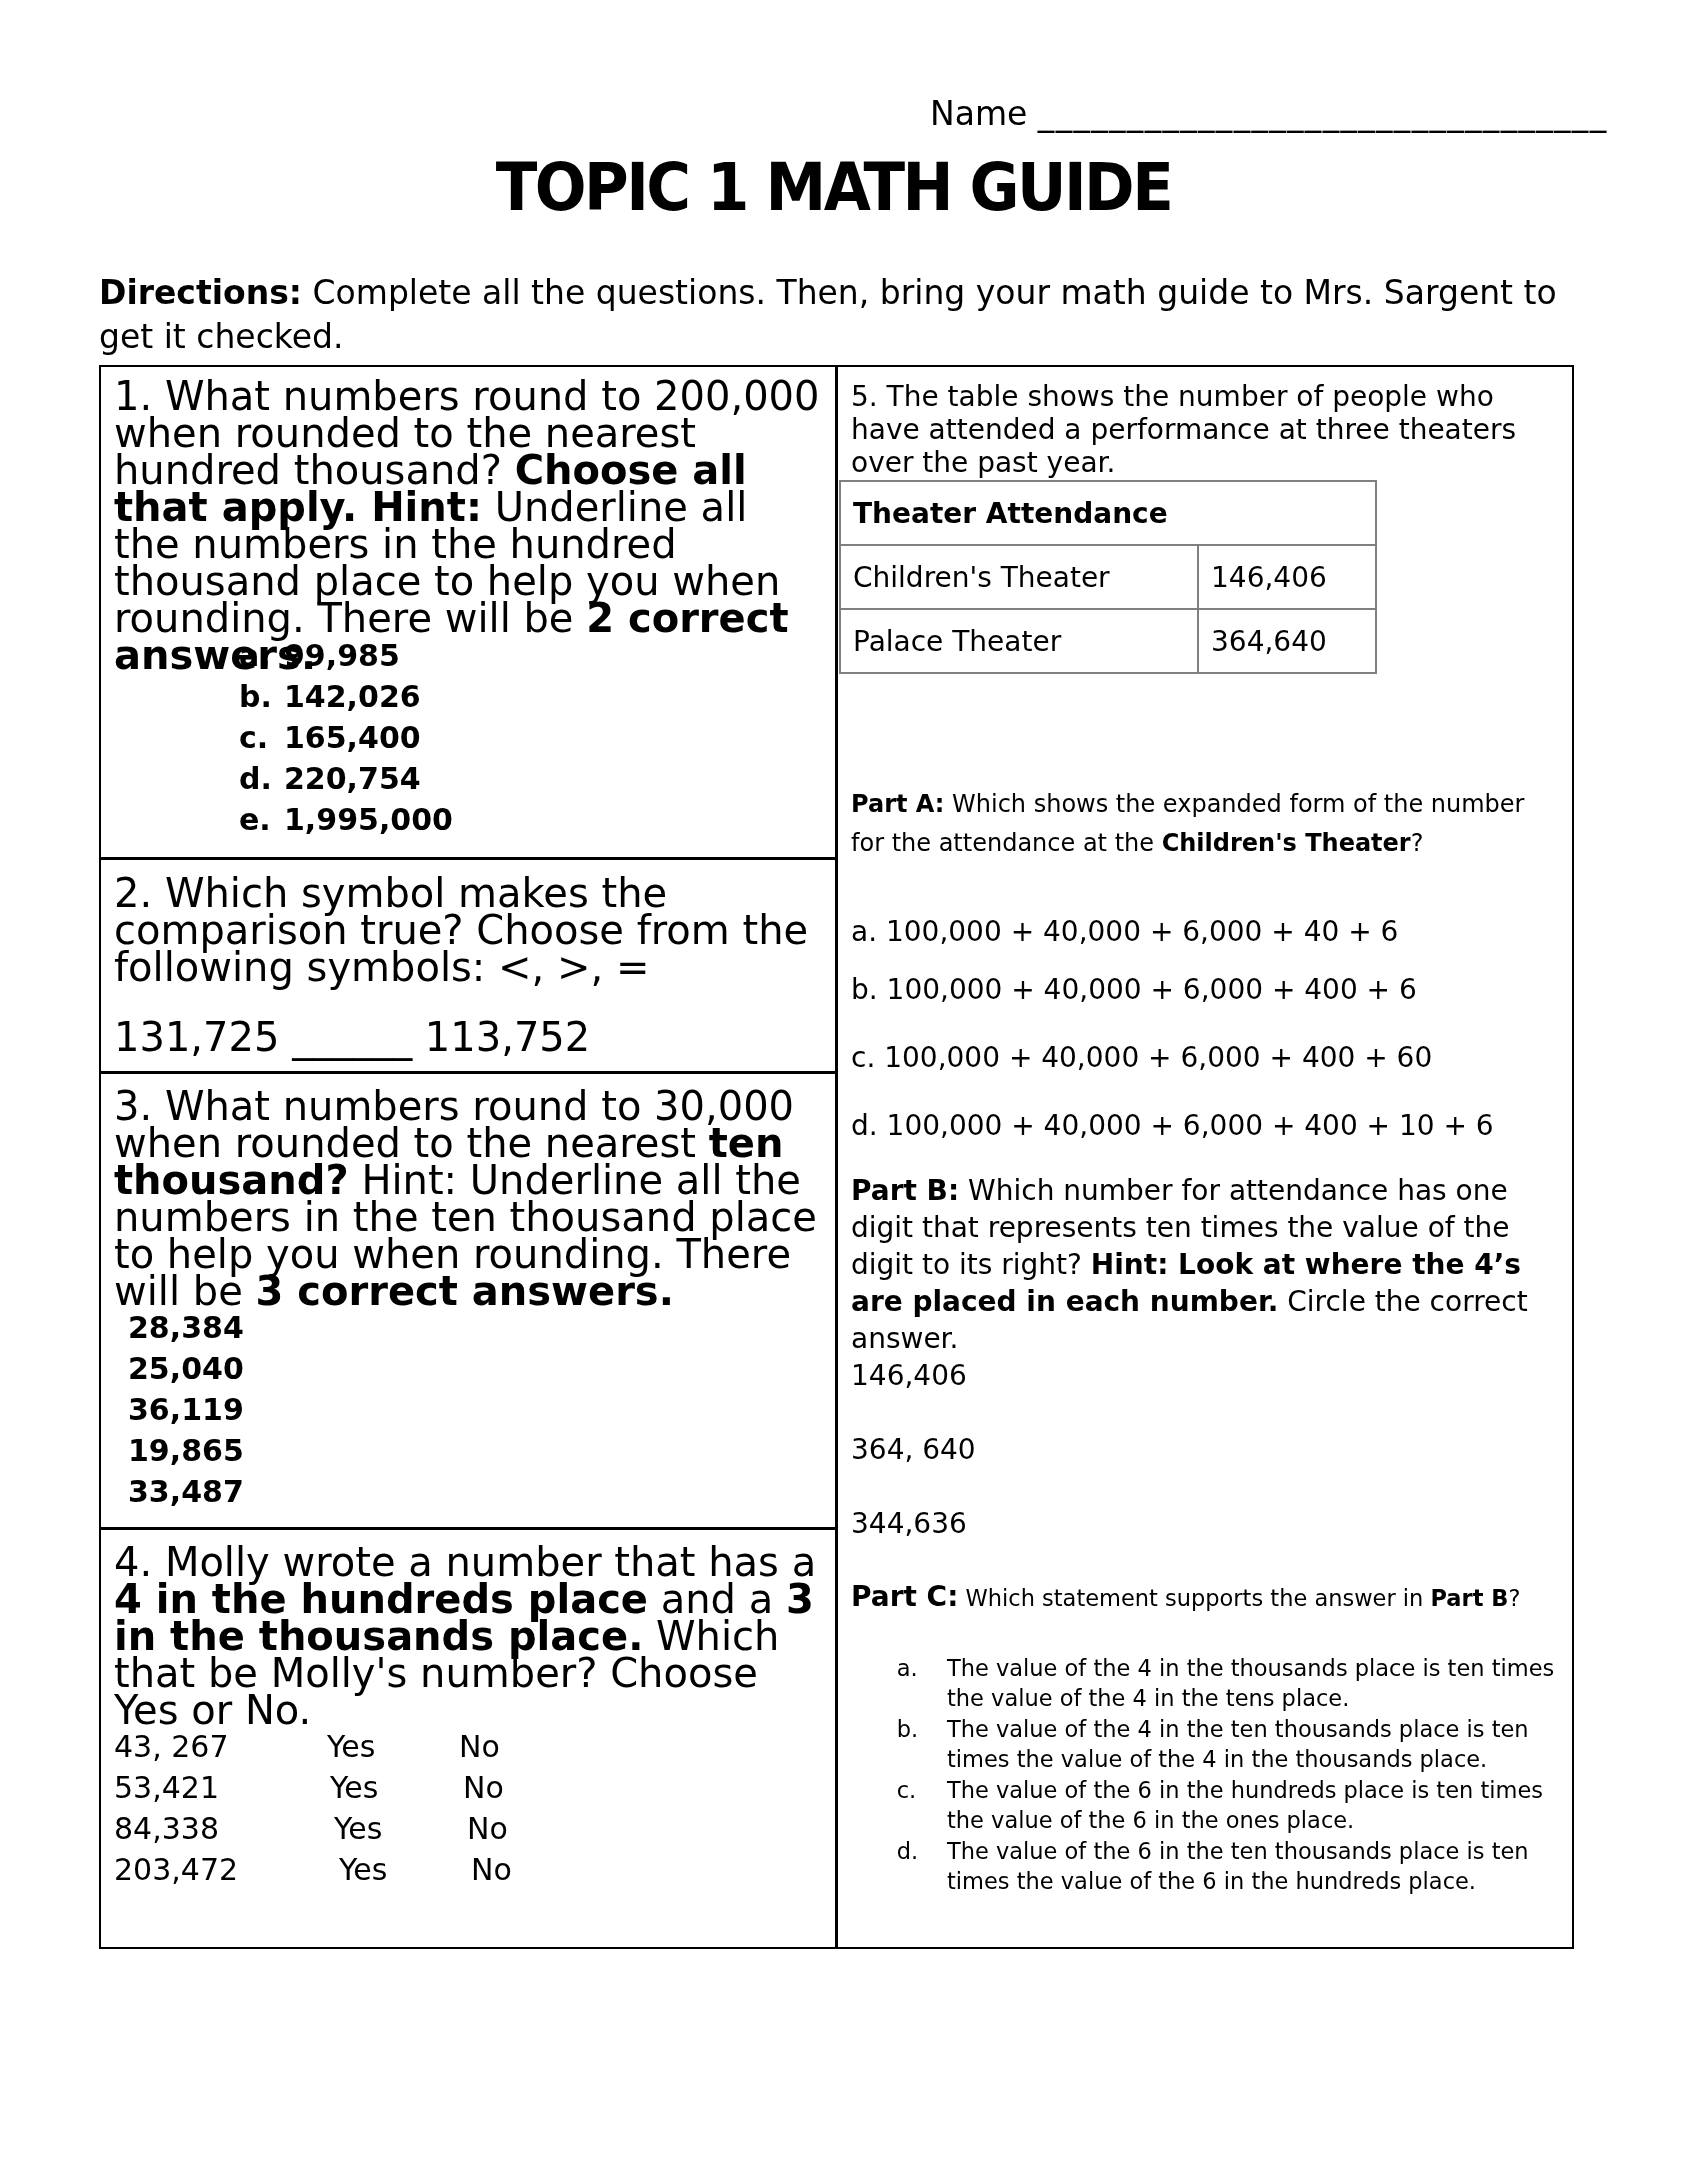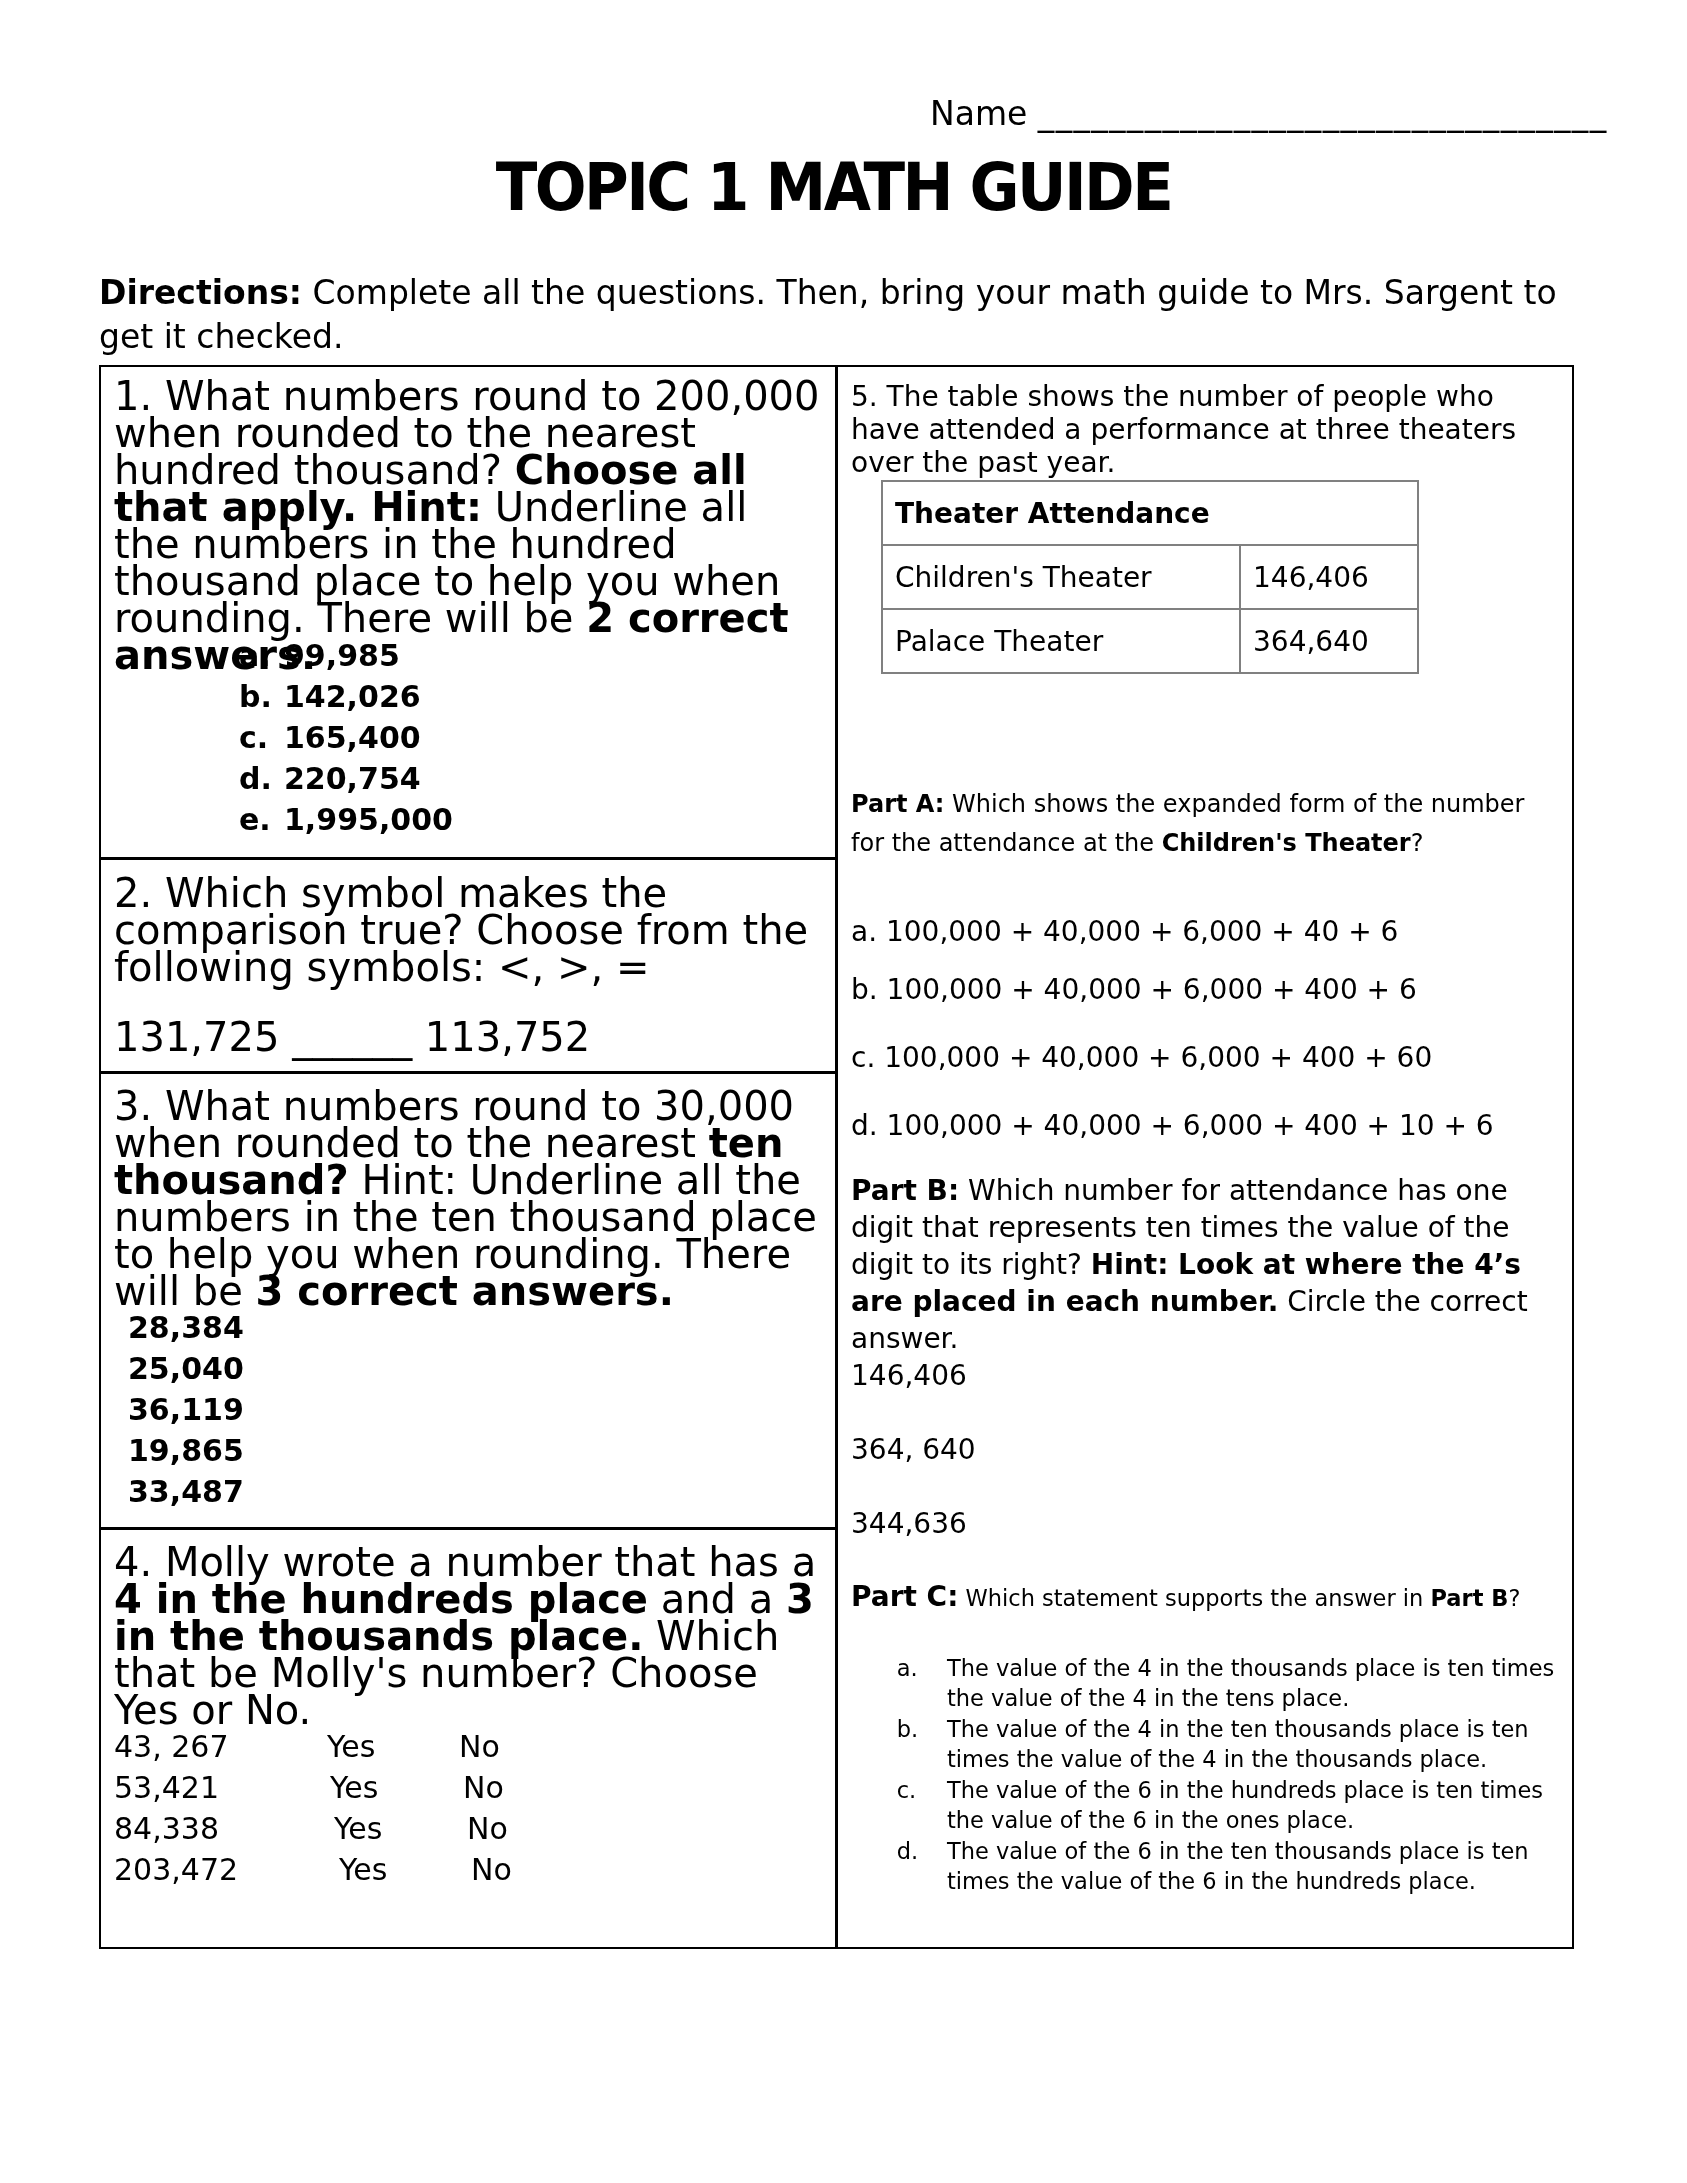--- a/index.html
+++ b/index.html
@@ -17,21 +17,21 @@
   .hdiv { left: 99px; width: 737px; height: 2.6px; background: #000; }
   .q { font-size: 40px; line-height: 37px; }
   .q b { font-weight: bold; }
   .cell { left: 114px; width: 708px; }
   .rcell { left: 851px; width: 708px; }
   .opt-list { left: 239px; font-size: 30px; line-height: 41px; font-weight: bold; }
   .opt-list .ol { display: inline-block; width: 45px; }
   .nums { left: 128px; font-size: 30px; line-height: 41px; font-weight: bold; text-align: right; }
   .yn-row { left: 114px; font-size: 30px; height: 41px; width: 529px; }
   .yn-row span { position: absolute; top: 0; text-align: right; }
-  .theater { left: 881px; top: 480px; width: 538px; border-collapse: collapse; }
+  .theater { left: 839px; top: 480px; width: 538px; border-collapse: collapse; }
   .theater td { border: 2.6px solid #808080; height: 62px; font-size: 28px; padding: 0 0 0 12px; vertical-align: middle; }
   .theater .th { font-weight: bold; }
   .pa-opt { left: 851px; font-size: 28px; white-space: nowrap; }
   .partc-item { left: 898px; width: 662px; font-size: 22.5px; line-height: 30px; }
   .partc-item .lbl { position: absolute; left: -1.3px; }
   .partc-item .txt { position: absolute; left: 49px; width: 609px; }
 </style>
 </head>
 <body>
 

